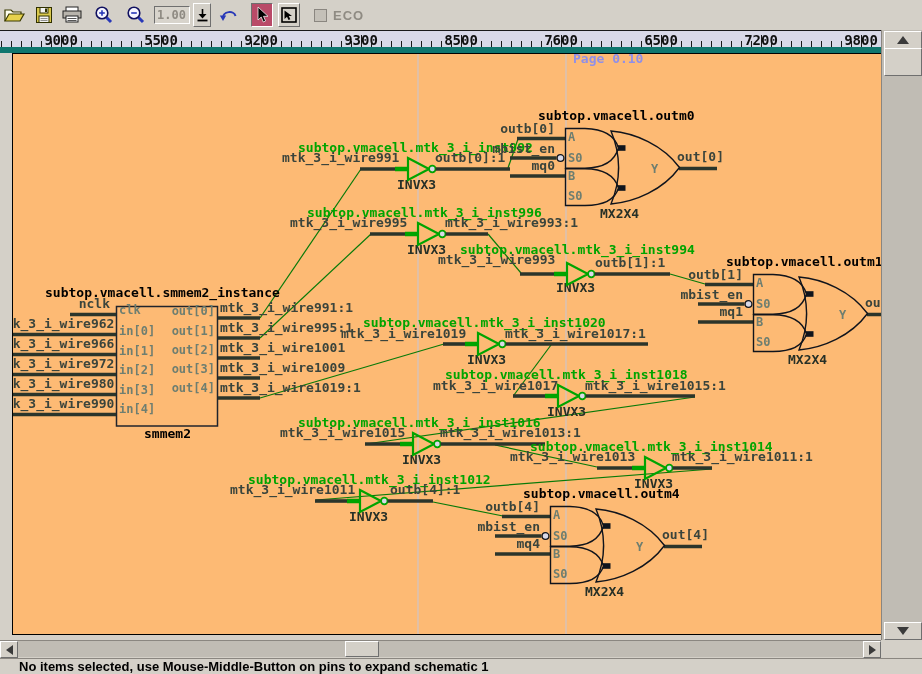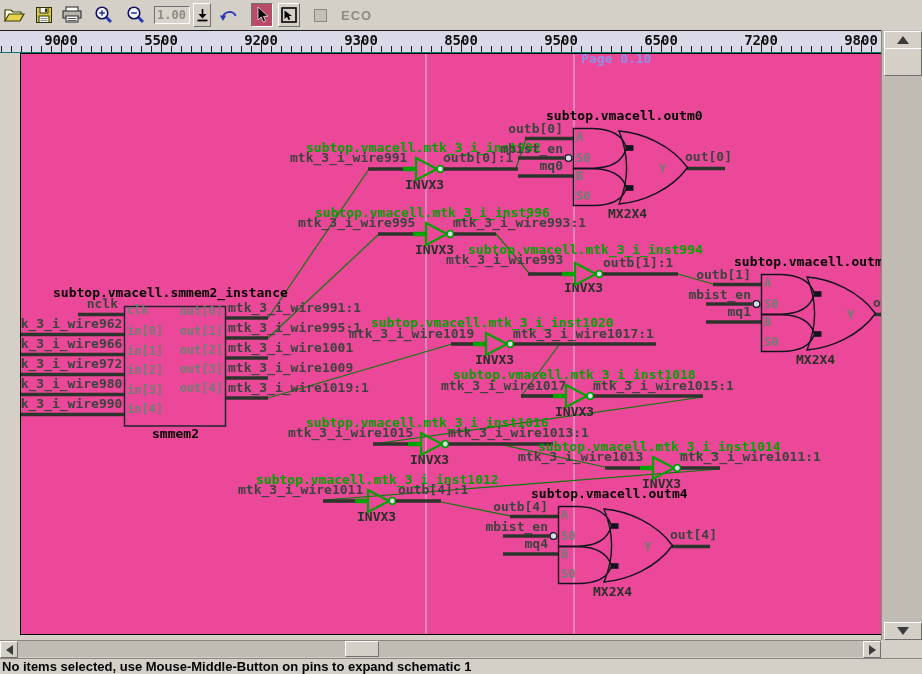--- a/index.html
+++ b/index.html
@@ -12,36 +12,36 @@
              display:flex; align-items:center; }
   .tb-btn { width:24px; height:24px; background:transparent; border:1px solid transparent;
             padding:0; display:flex; align-items:center; justify-content:center; }
   .tb-btn.raised { background:#d4d0c8; border-color:#ffffff #6f6f6f #6f6f6f #ffffff; }
   .tb-btn.sel { background:#b94a68; border-color:#6f6f6f #ffffff #ffffff #6f6f6f; }
   .zoom-field { width:30px; height:16px; margin-left:6px; background:#d8d4cc;
                 border:1px solid; border-color:#6f6f6f #ffffff #ffffff #6f6f6f;
                 color:#8f8b83; font:bold 12px "DejaVu Sans Mono",monospace; text-align:left; padding:0 2px; }
   .eco-box { width:11px; height:11px; margin-left:14px; background:#c4c0b8;
              border:1px solid #8a8680; }
-  .eco-label { margin-left:14px; color:#8f8b83; font:bold 13px "Liberation Sans",sans-serif; letter-spacing:1px; }
+  .eco-label { margin-left:6px; color:#8f8b83; font:bold 13px "Liberation Sans",sans-serif; letter-spacing:1px; }
 
   
   .ruler { position:absolute; left:0; top:30px; width:881px; height:23px;
-           background:#d9d9e8; border-top:1px solid #1a1a1a; border-bottom:1px solid #0f766e;
+           background:#d9d9e8; border-top:1px solid #1a1a1a; border-bottom:6px solid #0f766e;
            box-sizing:border-box; overflow:hidden; }
   .ticks-minor { position:absolute; bottom:0; left:1px; right:0; height:6px;
            background:repeating-linear-gradient(to right,#1a1a1a 0 1px,transparent 1px 10px); }
   .ticks-major { position:absolute; bottom:0; left:61px; right:0; height:12px;
            background:repeating-linear-gradient(to right,#1a1a1a 0 1px,transparent 1px 100px); }
   .rlabel { position:absolute; top:1px; transform:translateX(-50%);
             font:bold 14px "DejaVu Sans Mono",monospace; color:#111; }
 
   
-  .canvas { position:absolute; left:20px; top:53px; width:872px; height:582px;
-            background:#ec4899; border:1px solid #000; box-sizing:border-box; overflow:hidden; }
+  .canvas { position:absolute; left:12px; top:53px; width:872px; height:582px;
+            background:#fdba74; border:1px solid #000; box-sizing:border-box; overflow:hidden; }
   .canvas svg { display:block; }
   .t-title { font:bold 13px "DejaVu Sans Mono",monospace; fill:#000000; }
   .t-inst  { font:bold 13px "DejaVu Sans Mono",monospace; fill:#00a400; }
   .t-net   { font:bold 13px "DejaVu Sans Mono",monospace; fill:#3a443c; }
   .t-pin   { font:bold 12px "DejaVu Sans Mono",monospace; fill:#6e7e70; }
   .t-cell  { font:bold 13px "DejaVu Sans Mono",monospace; fill:#273027; }
   .t-page  { font:bold 13px "DejaVu Sans Mono",monospace; fill:#8f8fe8; }
   .w   { stroke:#2b352b; stroke-width:3.6; }
   .wf  { stroke:#00a400; stroke-width:4.5; }
   .r   { stroke:#087a08; stroke-width:1.2; fill:none; }
@@ -64,21 +64,21 @@
             display:flex; align-items:center; justify-content:center; }
   .sb-thumb { position:absolute; background:#d4d0c8; border:1px solid;
               border-color:#ffffff #6f6f6f #6f6f6f #ffffff; }
   .tri-up    { width:0; height:0; border-left:6px solid transparent; border-right:6px solid transparent; border-bottom:8px solid #3a3a3a; }
   .tri-down  { width:0; height:0; border-left:6px solid transparent; border-right:6px solid transparent; border-top:8px solid #3a3a3a; }
   .tri-left  { width:0; height:0; border-top:5px solid transparent; border-bottom:5px solid transparent; border-right:7px solid #3a3a3a; }
   .tri-right { width:0; height:0; border-top:5px solid transparent; border-bottom:5px solid transparent; border-left:7px solid #3a3a3a; }
   .statusbar { position:absolute; left:0; top:658px; width:922px; height:16px;
                background:#d4d0c8; border-top:1px solid #8a8680;
                font:bold 13px "Liberation Sans",sans-serif; color:#000;
-               display:flex; align-items:flex-start; padding-left:2px; box-sizing:border-box; }
+               display:flex; align-items:flex-start; padding-left:19px; box-sizing:border-box; }
 </style>
 </head>
 <body>
 
 <div id="app">
 
   <div class="toolbar">
     <button class="tb-btn" style="margin-left:2px">
       <svg width="22" height="18" viewBox="0 0 22 18">
         <path d="M2,15 V4 h6 l2,2 h8 v3" fill="#fffff0" stroke="#3a3a00" stroke-width="1.2"></path>
@@ -149,21 +149,21 @@
   </div>
 
   <div class="ruler">
     <div class="ticks-minor"></div>
     <div class="ticks-major"></div>
     <span class="rlabel" style="left:61px">9000</span>
     <span class="rlabel" style="left:161px">5500</span>
     <span class="rlabel" style="left:261px">9200</span>
     <span class="rlabel" style="left:361px">9300</span>
     <span class="rlabel" style="left:461px">8500</span>
-    <span class="rlabel" style="left:561px">9500</span>
+    <span class="rlabel" style="left:561px">7600</span>
     <span class="rlabel" style="left:661px">6500</span>
     <span class="rlabel" style="left:761px">7200</span>
     <span class="rlabel" style="left:861px">9800</span>
   </div>
 
   <div class="canvas">
   <svg width="870" height="580" viewBox="8 53 870 580">
 
     <line class="pageline" x1="413" y1="53" x2="413" y2="633"></line>
     <line class="pageline" x1="561" y1="53" x2="561" y2="633"></line>

